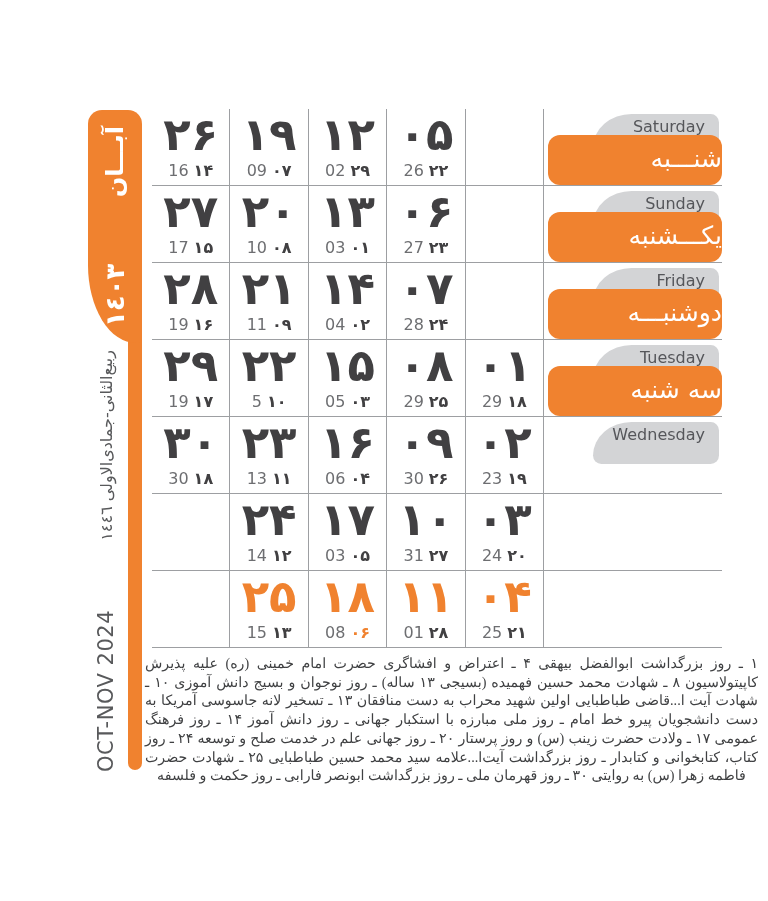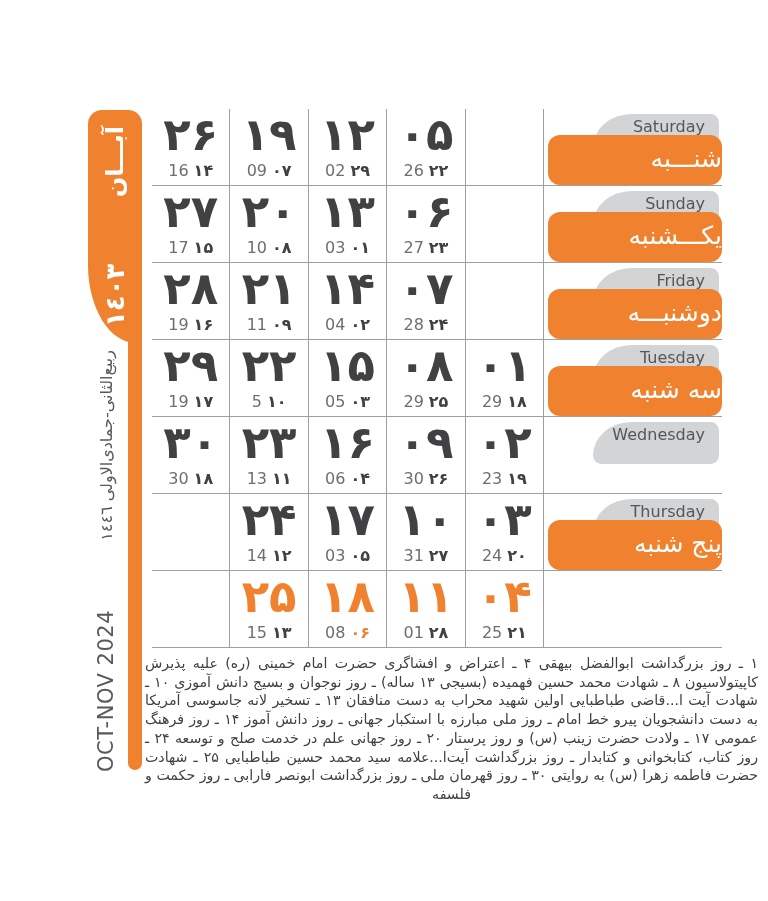--- a/index.html
+++ b/index.html
@@ -57,21 +57,21 @@
     border-radius:46px 10px 10px 10px / 40px 10px 10px 10px;
     text-align:right;padding:3px 14px 0 0;}
   .tab .en{font-size:16px;color:var(--tabtx);}
   .fabox{position:absolute;top:26px;right:0;width:174px;height:50px;z-index:1;
     background:var(--orange);border-radius:12px;color:#fff;text-align:right;
     font-size:25px;line-height:48px;direction:rtl;}
 
   
   .footer{position:absolute;left:145px;top:654px;width:613px;direction:rtl;
     text-align:justify;text-align-last:center;color:var(--foot);
-    font-size:14.2px;line-height:18.7px;}
+    font-size:14.2px;line-height:18.7px;font-family:Liberation Serif, serif;}
 </style>
 </head>
 <body>
 
 <div class="page">
 
   <div class="month-bar">
     <div class="rot">
       <span class="month-name">آبـــان</span>
       <span class="month-year">١٤٠٣</span>
@@ -313,24 +313,20 @@
             </div>
         </div>
         <div class="cell">
           <div class="jd">۰۳</div>
           <div class="sub">
               <span class="g">24</span>
               <span class="h">۲۰</span>
             </div>
         </div>
       </div>
-      <div class="label">
-        <div class="tab"><span class="en">Thursday</span></div>
-        <div class="fabox">پنج شنبه</div>
-      </div>
     </div>
 
     <div class="row friday">
       <div class="cells">
         <div class="cell"></div>
         <div class="cell">
           <div class="jd">۲۵</div>
           <div class="sub">
               <span class="g">15</span>
               <span class="h">۱۳</span>

